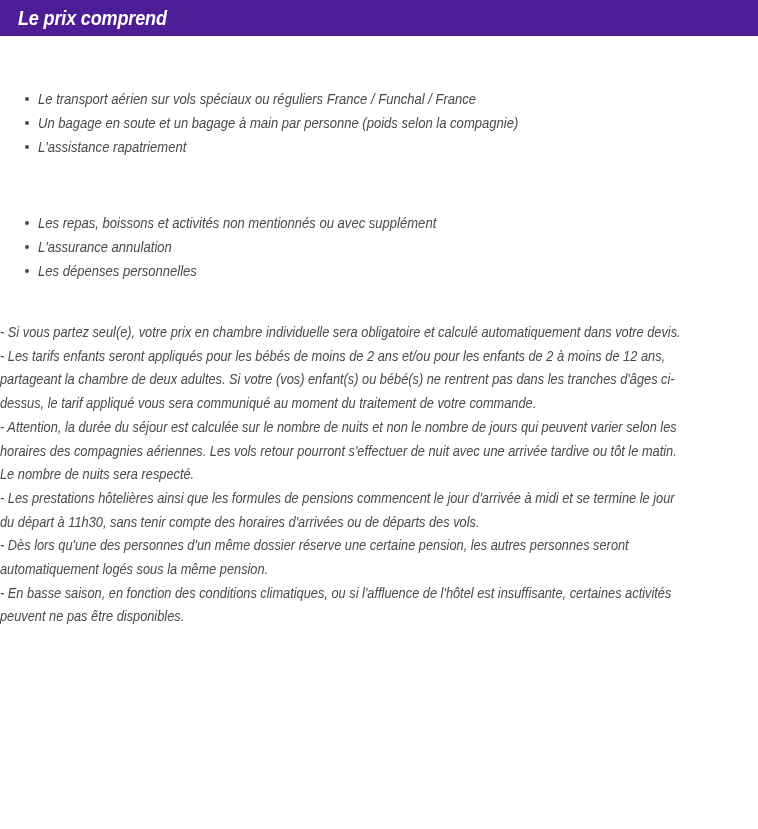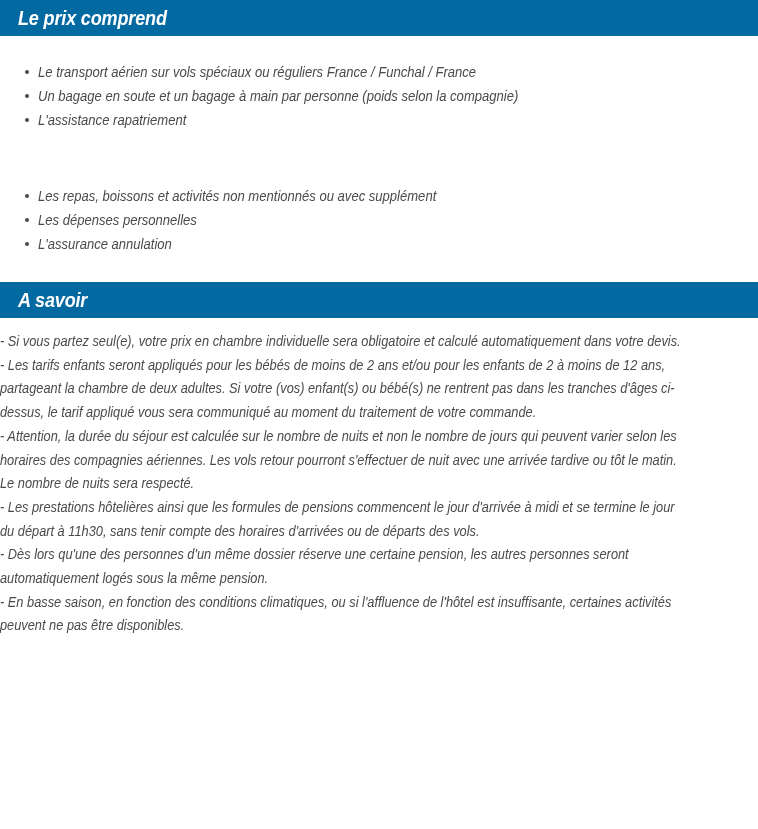--- a/index.html
+++ b/index.html
@@ -17,21 +17,21 @@
     width: 758px;
     height: 829px;
     position: relative;
     background: #ffffff;
   }
 
   
   .section-header {
     width: 100%;
     box-sizing: border-box;
-    background: #0369a1;
+    background: #4c1d95;
     height: 36px;
     display: flex;
     align-items: center;
     padding-left: 18px;
   }
   .section-header .section-title {
     color: #ffffff;
     font-family: "Liberation Sans", sans-serif;
     font-style: italic;
     font-weight: bold;
@@ -68,21 +68,21 @@
     position: absolute;
     left: 25px;
     top: 10px;
     width: 4px;
     height: 4px;
     border-radius: 50%;
     background: #4a4a4a;
   }
 
   
-  .list-block-1 { padding-top: 24px; padding-bottom: 0; }
+  .list-block-1 { padding-top: 13px; padding-bottom: 0; margin-top: 38px; }
   .list-block-2 { padding-top: 24px; padding-bottom: 0; }
 
   .gap-1 { height: 28px; }
   .gap-2 { height: 26px; }
 
   
   .notes-block {
     padding-top: 12px;
     padding-left: 0px;
     padding-right: 0px;
@@ -125,33 +125,30 @@
   <div class="gap-1"></div>
 
 
   <ul class="bullet-list list-block-2">
     <li class="bullet-item">
       <span class="bullet-dot"></span>
       <span class="bullet-text">Les repas, boissons et activités non mentionnés ou avec supplément</span>
     </li>
     <li class="bullet-item">
       <span class="bullet-dot"></span>
-      <span class="bullet-text">Les dépenses personnelles</span>
+      <span class="bullet-text">L'assurance annulation</span>
     </li>
     <li class="bullet-item">
       <span class="bullet-dot"></span>
-      <span class="bullet-text">L'assurance annulation</span>
+      <span class="bullet-text">Les dépenses personnelles</span>
     </li>
   </ul>
 
   <div class="gap-2"></div>
 
-  <div class="section-header">
-    <span class="section-title">A savoir</span>
-  </div>
 
   <div class="notes-block">
     <div class="note-line">- Si vous partez seul(e), votre prix en chambre individuelle sera obligatoire et calculé automatiquement dans votre devis.</div>
     <div class="note-line">- Les tarifs enfants seront appliqués pour les bébés de moins de 2 ans et/ou pour les enfants de 2 à moins de 12 ans,</div>
     <div class="note-line">partageant la chambre de deux adultes. Si votre (vos) enfant(s) ou bébé(s) ne rentrent pas dans les tranches d'âges ci-</div>
     <div class="note-line">dessus, le tarif appliqué vous sera communiqué au moment du traitement de votre commande.</div>
     <div class="note-line">- Attention, la durée du séjour est calculée sur le nombre de nuits et non le nombre de jours qui peuvent varier selon les</div>
     <div class="note-line">horaires des compagnies aériennes. Les vols retour pourront s'effectuer de nuit avec une arrivée tardive ou tôt le matin.</div>
     <div class="note-line">Le nombre de nuits sera respecté.</div>
     <div class="note-line">- Les prestations hôtelières ainsi que les formules de pensions commencent le jour d'arrivée à midi et se termine le jour</div>

